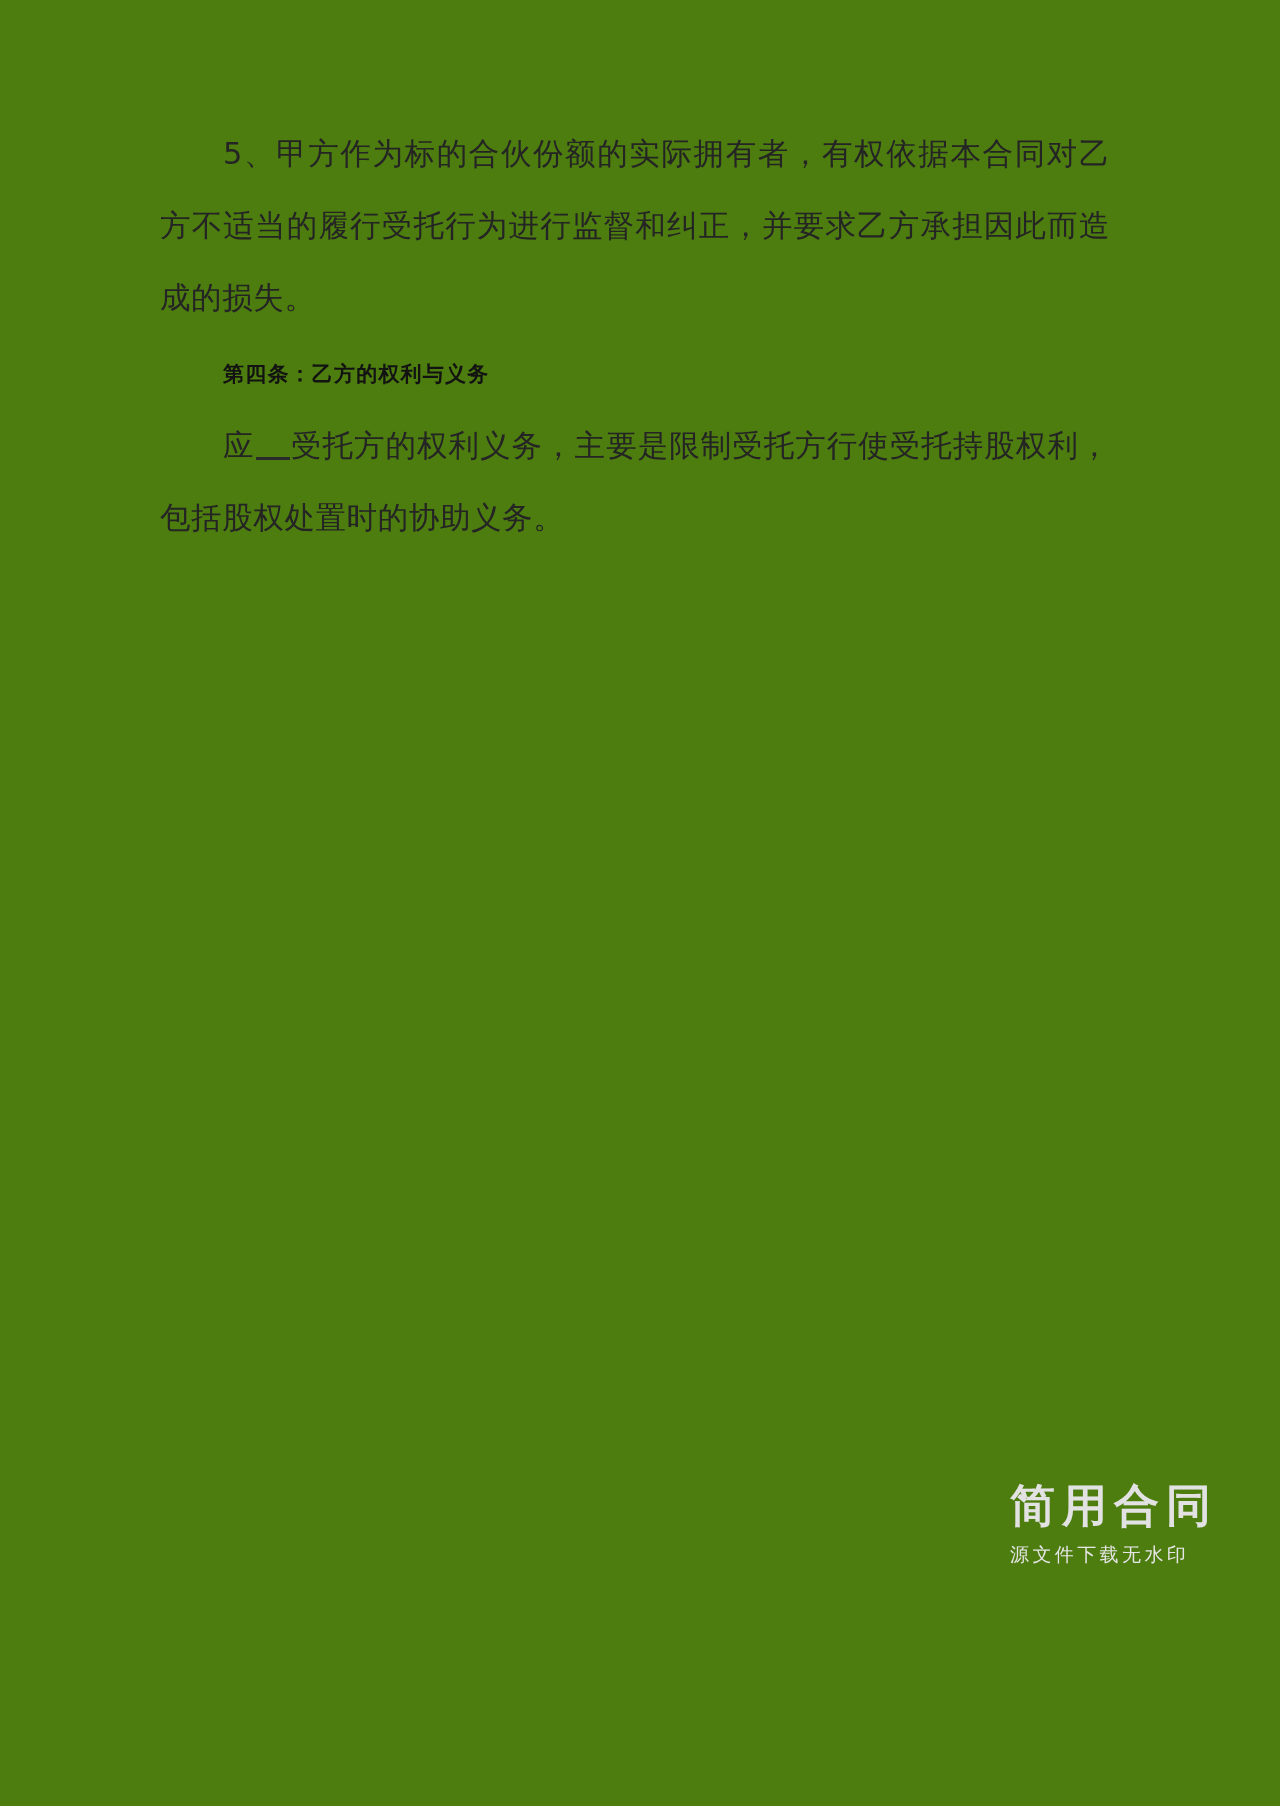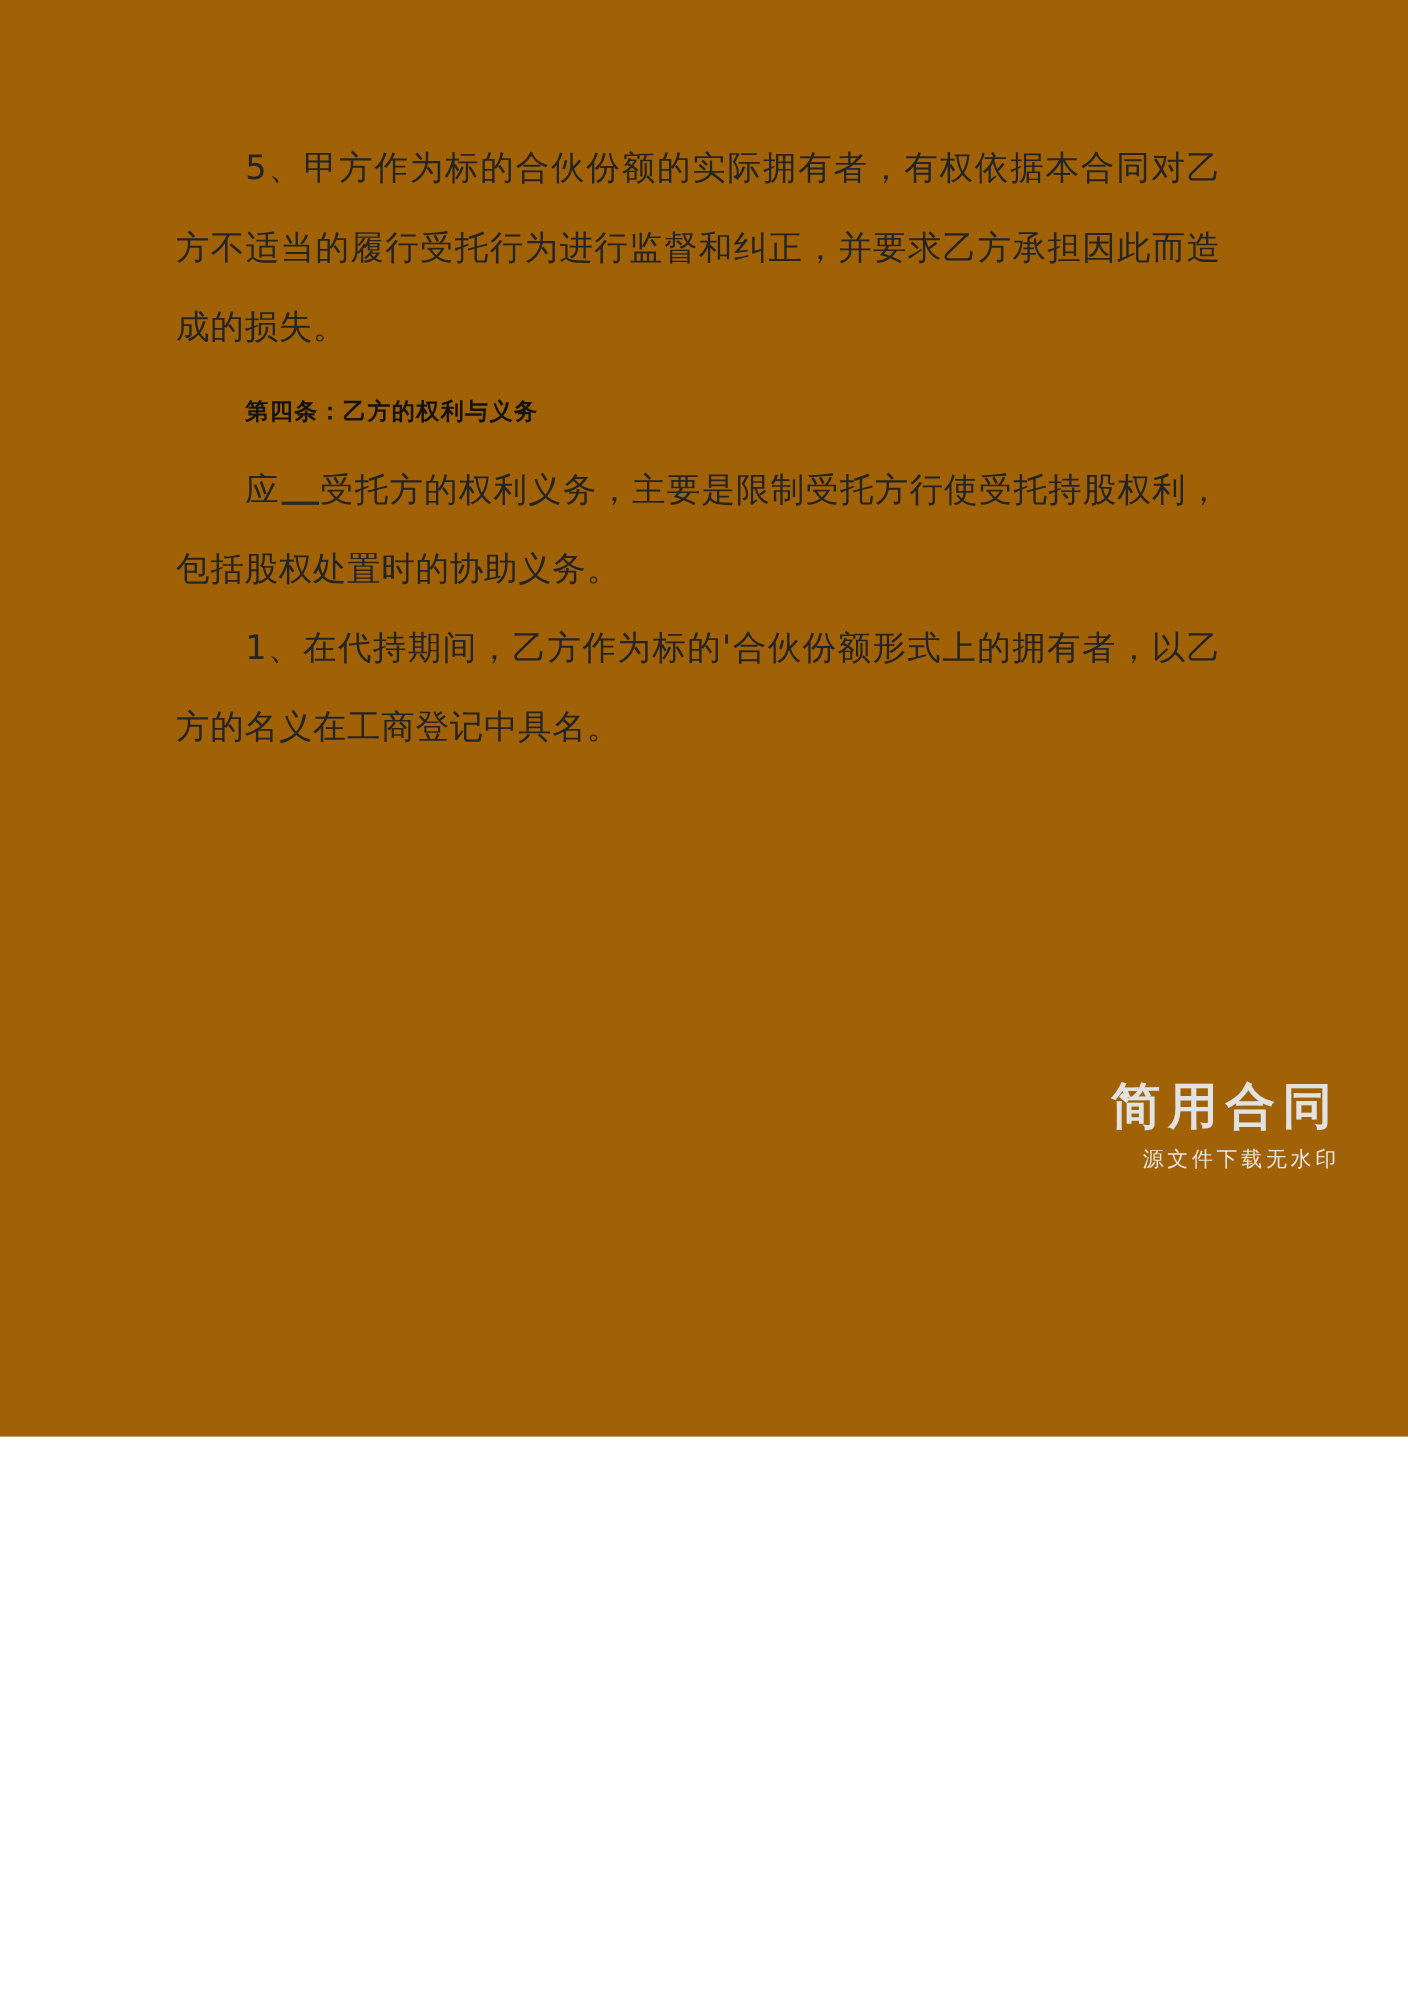--- a/index.html
+++ b/index.html
@@ -12,22 +12,22 @@
     height: 1810px;
     position: relative;
     overflow: hidden;
     font-family: "DejaVu Sans", "Liberation Sans", sans-serif;
   }
 
   .page {
     position: absolute;
     left: 0; top: 0;
     width: 1280px;
-    height: 1306px;
-    background: #a16207;
+    height: 1806px;
+    background: #4d7c0f;
     box-sizing: border-box;
   }
 
   .doc-body {
     position: absolute;
     left: 160px;
     top: 118px;
     width: 950px;
   }
 
@@ -61,21 +61,21 @@
     font-family: "DejaVu Sans", "Liberation Sans", sans-serif;
   }
 
   .spacer-sm { height: 4px; }
 
   
   .watermark {
     position: absolute;
     right: 62px;
     bottom: 238px;
-    text-align: right;
+    text-align: left;
     user-select: none;
     pointer-events: none;
     margin-left: 28px;
   }
   .watermark .wm-main {
     font-size: 45px;
     font-weight: 700;
     letter-spacing: 7px;
     color: #e2e2e2;
     line-height: 1.25;
@@ -120,21 +120,20 @@
 
 
     <div class="spacer-sm"></div>
 
     <p class="heading">第四条：乙方的权利与义务</p>
 
     <p class="para">
       <span>应</span><span class="blank-short"></span><span>受托方的权利义务，主要是限制受托方行使受托持股权利，包括股权处置时的协助义务。</span>
     </p>
 
-    <p class="para">1、在代持期间，乙方作为标的'合伙份额形式上的拥有者，以乙方的名义在工商登记中具名。</p>
 
 
 
 
   </div>
 
   <div class="watermark">
     <div class="wm-main">简用合同</div>
     <div class="wm-sub">源文件下载无水印</div>
   </div>

